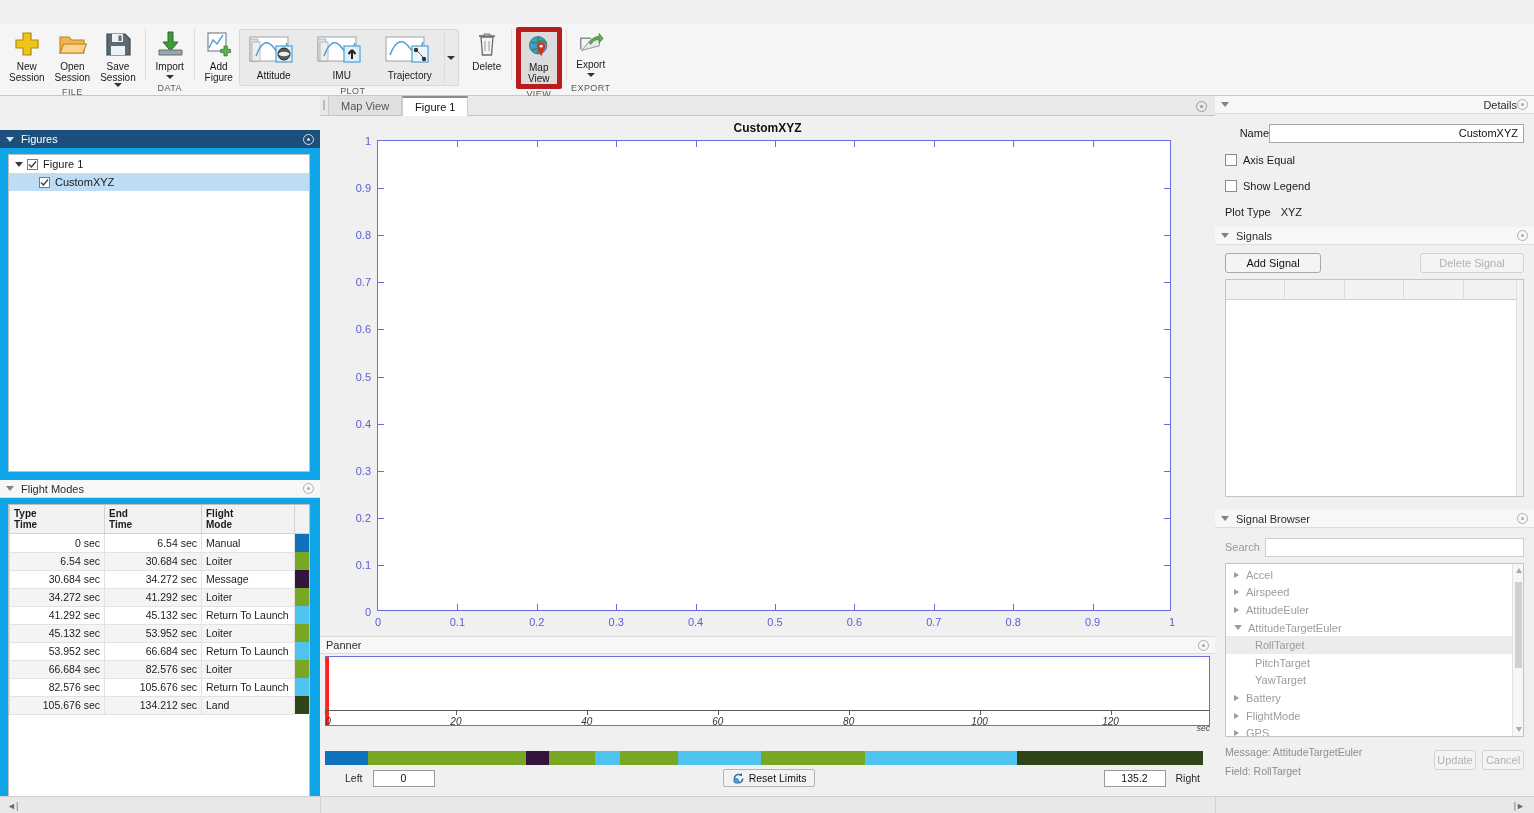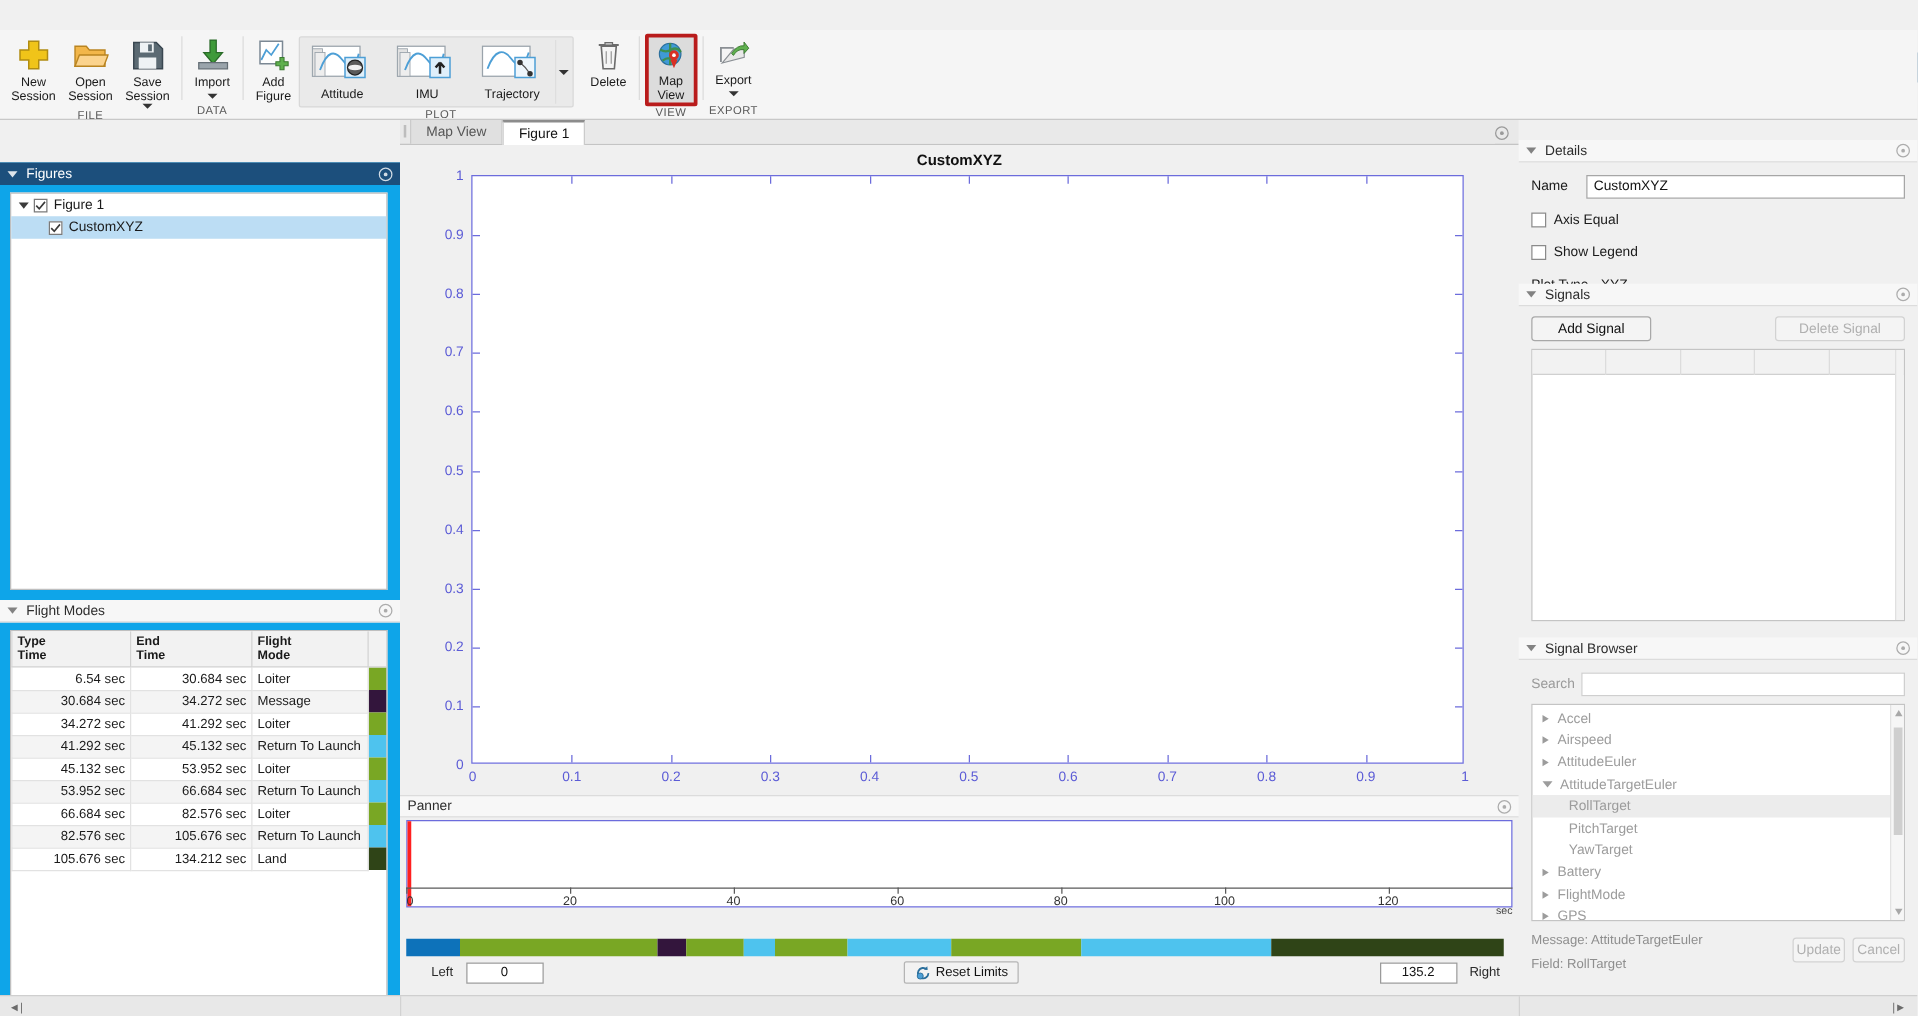--- a/index.html
+++ b/index.html
@@ -55,21 +55,21 @@
     width: 1px; background: #dcdcdc; margin: 5px 0 16px 0; align-self: stretch;
   }
   .rbtn {
     display: flex; flex-direction: column; align-items: center;
     min-width: 40px; padding: 2px 5px 0 5px; cursor: default;
   }
   .rbtn-lbl {
     font-size: 10px; text-align: center; line-height: 11px; color: #1a1a1a;
     margin-top: 2px; white-space: pre-line;
   }
-  .rbtn.sel { background: #dcdcdc; border: 3px solid #b91c1c; border-radius: 2px; }
+  .rbtn.sel { background: #dcdcdc; border: 5px solid #b91c1c; border-radius: 2px; }
   .ico { display: block; }
   .gallery {
     display: flex; align-items: flex-start; background: #eaeaea;
     border: 1px solid #d8d8d8; border-radius: 2px; padding: 2px 0; margin-top: 2px;
   }
   .gal-item { display:flex; flex-direction:column; align-items:center; padding: 2px 8px; }
   .gal-lbl { font-size: 10px; margin-top: 2px; }
   .gal-more {
     display:flex; align-items:center; justify-content:center;
     width: 14px; align-self: stretch; border-left: 1px solid #dedede;
@@ -201,21 +201,21 @@
   .panner-hdr {
     height:18px; background:#f7f7f7; border-top:1px solid #dcdcdc;
     border-bottom:1px solid #dcdcdc;
     display:flex; align-items:center; padding:0 6px; font-size:11px; color:#2d2d2d;
   }
   .panner-plot {
     position:absolute; left:5px; top:20px; width:885px; height:70px;
     background:#fff; border:1px solid #6c6cdc;
   }
   .red-cursor { position:absolute; left:0; top:0; width:3px; height:100%; background:#ff2020; }
-  .panner-axis { position:absolute; left:5px; top:74px; width:885px; height:22px; }
+  .panner-axis { position:absolute; left:5px; top:74px; width:885px; height:22px;font-style:italic; }
   .pa-line { position:absolute; left:0; top:0; width:885px; height:1px; background:#5a5a5a; }
   .pa-tick { position:absolute; top:0; width:1px; height:5px; background:#5a5a5a; }
   .pa-lbl {
     position:absolute; top:6px; font-size:10px; color:#333; transform:translateX(-50%);
   }
   .sec-lbl { position:absolute; right:0; top:13px; font-size:8.5px; color:#444; }
   .modebar {
     position:absolute; left:5px; top:115px; width:885px; height:14px; display:flex;
   }
   .modebar span { display:block; height:14px; }
@@ -533,20 +533,28 @@
               <th>Type
 Time</th>
               <th>End
 Time</th>
               <th>Flight
 Mode</th>
               <th></th>
             </tr>
           </thead>
           <tbody id="fm-body">
+              <tr>
+                <td class="c-start">0 sec</td>
+                <td class="c-end">6.54 sec</td>
+                <td>Manual</td>
+                <td class="c-sw">
+                  <span class="sw" style="background: rgb(13, 114, 186);"></span>
+                </td>
+              </tr>
               <tr>
                 <td class="c-start">6.54 sec</td>
                 <td class="c-end">30.684 sec</td>
                 <td>Loiter</td>
                 <td class="c-sw">
                   <span class="sw" style="background: rgb(121, 167, 36);"></span>
                 </td>
               </tr>
               <tr>
                 <td class="c-start">30.684 sec</td>
@@ -756,21 +764,21 @@
         <div class="spacer"></div>
         <div class="numbox">135.2</div>
         <span class="lbl-sm" style="margin:0 10px 0 10px;">Right</span>
       </div>
     </div>
 
   </div>
 
   <div class="right-col">
 
-    <div class="rsec" style="top:16px; height:130px;">
+    <div class="rsec" style="top:0; height:130px;text-align:right;">
       <div class="panel-hdr light">
         <span class="tri dark"></span>
         <span class="hdr-title">Details</span>
         <span class="hdr-dot dark">
             <i></i>
           </span>
       </div>
       <div style="padding-top:8px;">
         <div class="fld-row">
           <span class="fld-lbl">Name</span>

